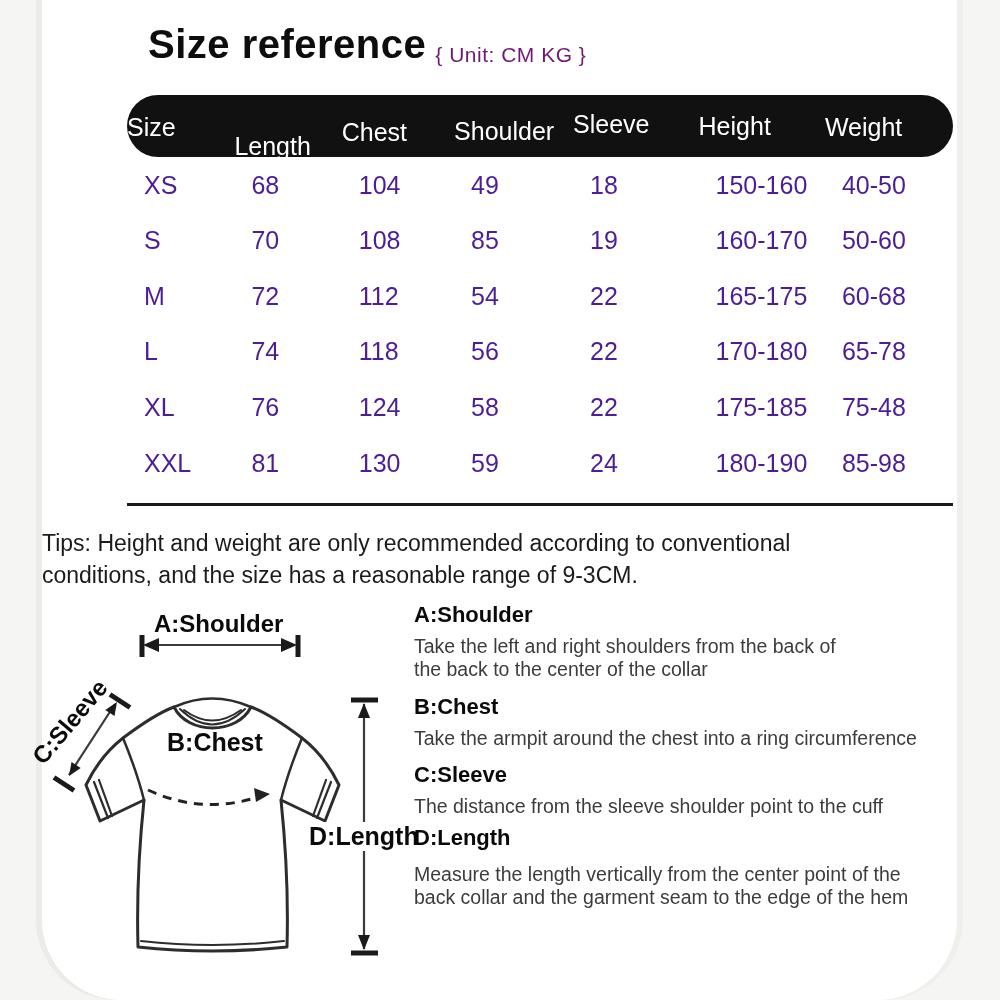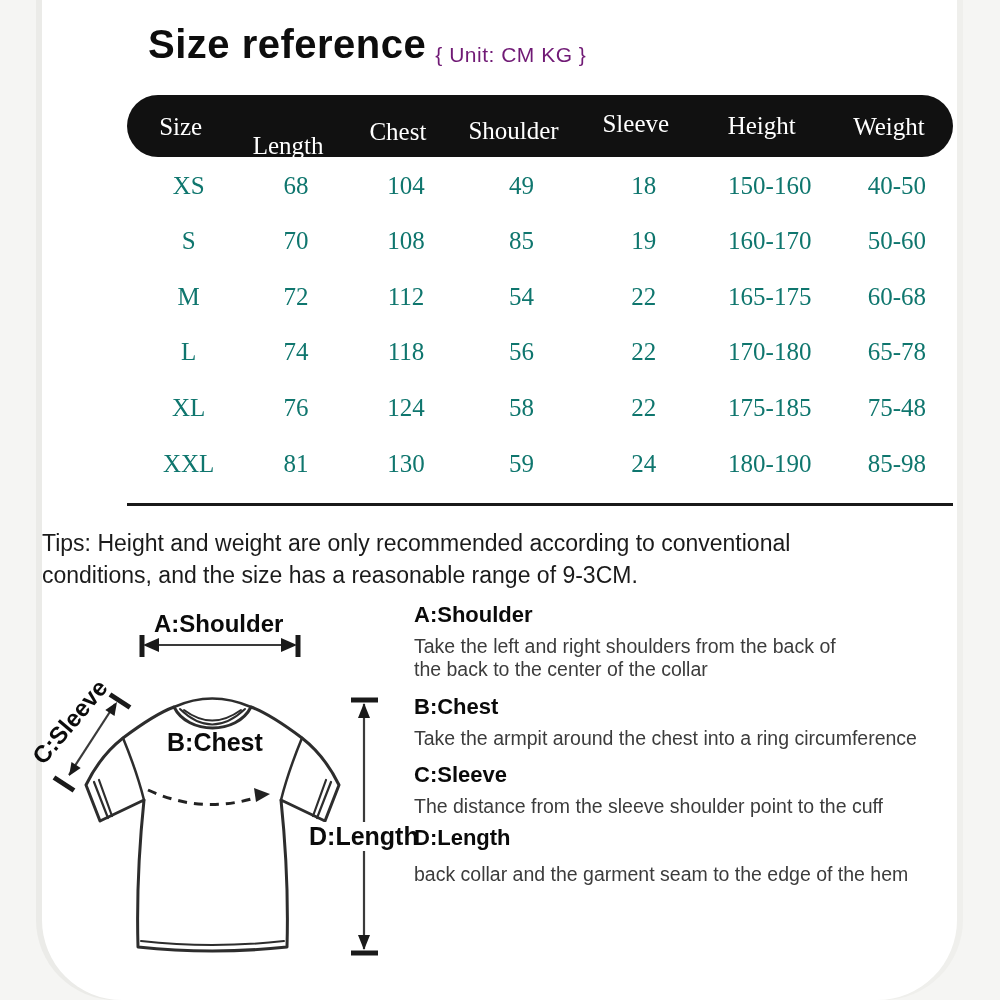--- a/index.html
+++ b/index.html
@@ -9,30 +9,30 @@
   .stage{position:relative;width:1000px;height:1000px;}
   .card{position:absolute;left:42px;top:0;width:915px;height:1000px;
         background:#ffffff;border-radius:0 0 80px 80px;
         box-shadow:-6px 0 0 #ebebe8,6px 0 0 #efefec;}
   
   .title-row{position:absolute;left:106px;top:22px;display:flex;align-items:flex-end;gap:9px;}
   .title{font-size:40px;font-weight:700;color:#0d0d0d;letter-spacing:.5px;}
   .unit{font-size:21px;color:#701a75;letter-spacing:.5px;}
   
   .grid7{display:grid;grid-template-columns:13% 13% 13.6% 14.4% 15.2% 15.3% 15.5%;
-         align-items:center;text-align:center;font-family:Liberation Serif, serif;}
+         align-items:center;}
   .pill{position:absolute;left:85px;top:95px;width:826px;height:62px;
         background:#111111;border-radius:31px;color:#ffffff;font-size:25px;}
   .pill span:nth-child(2){transform:translateY(1px);margin-top:36px;}
   .pill span:nth-child(3){transform:translateY(5px);}
   .pill span:nth-child(4){transform:translateY(4px);}
   .pill span:nth-child(5){transform:translateY(-3px);}
   .pill span:nth-child(6){transform:translateY(-1px);}
-  .trow{position:absolute;left:93px;width:826px;height:55px;
-        font-size:25px;color:#0f766e;}
+  .trow{position:absolute;left:102px;width:826px;height:55px;
+        font-size:25px;color:#4c1d95;}
   .divider{position:absolute;left:85px;top:503px;width:826px;height:3px;background:#191919;}
   
   .tips{position:absolute;left:0;top:527px;width:915px;text-align:left;
         font-size:23px;color:#1b1b1b;line-height:32px;}
   
   .dlabel{position:absolute;font-weight:700;color:#0b0b0b;white-space:nowrap;}
   .lbl-a{left:154px;top:610px;font-size:24px;}
   .lbl-b{left:167px;top:728px;font-size:25px;}
   .lbl-c{left:10px;top:708px;width:120px;font-size:24px;text-align:center;
          transform:rotate(-50deg);}
@@ -186,15 +186,16 @@
   <div class="guide-item gi-1">
     <div class="g-head">B:Chest</div>
     <div class="g-line">Take the armpit around the chest into a ring circumference</div>
   </div>
   <div class="guide-item gi-2">
     <div class="g-head">C:Sleeve</div>
     <div class="g-line">The distance from the sleeve shoulder point to the cuff</div>
   </div>
   <div class="guide-item gi-3">
     <div class="g-head">D:Length</div>
+    <div class="g-line">Measure the length vertically from the center point of the</div>
     <div class="g-line">back collar and the garment seam to the edge of the hem</div>
   </div>
 </div>
 
 </body></html>

